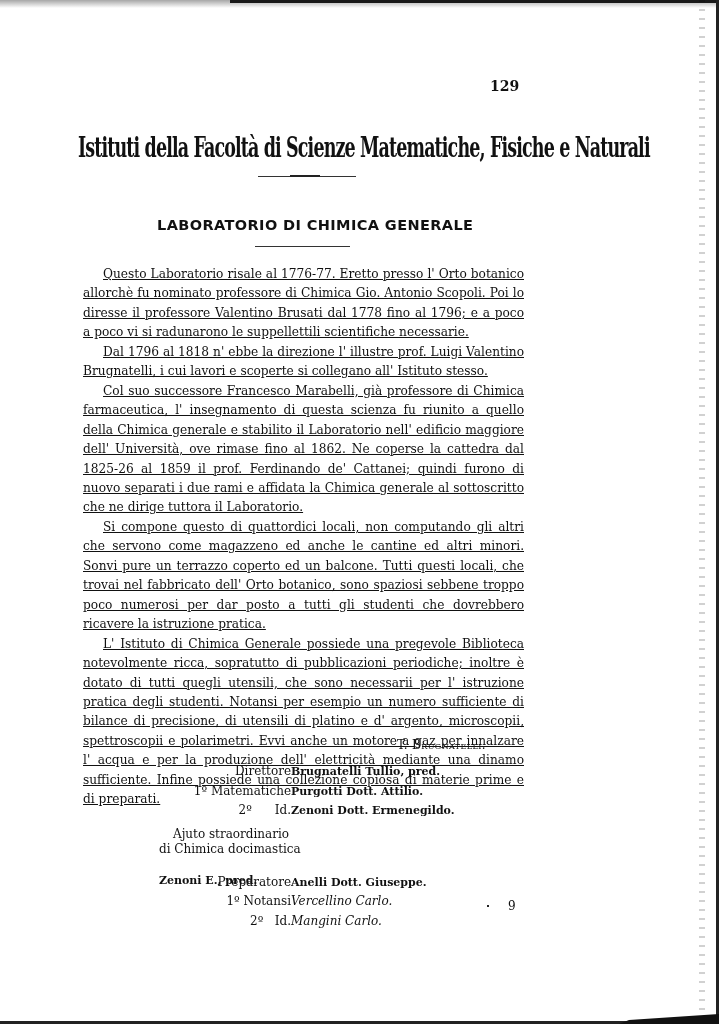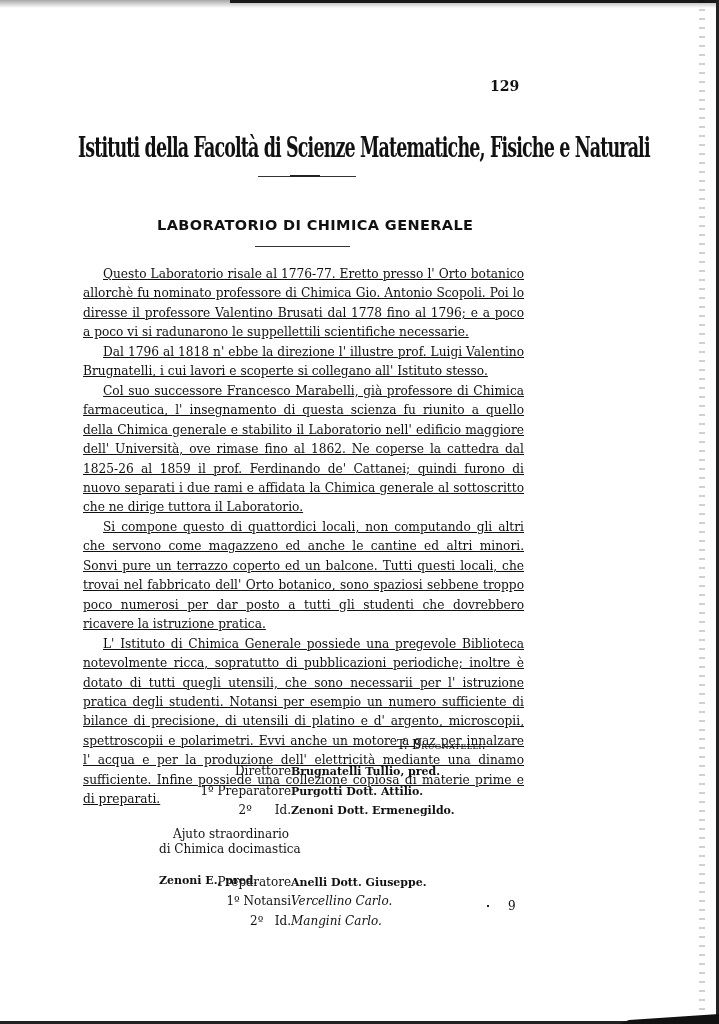--- a/index.html
+++ b/index.html
@@ -119,21 +119,21 @@
 </div>
 
 <div class="signature">T. Brugnatelli.</div>
 
 <div class="staff">
   <div class="staff-row">
     <span class="staff-role">Direttore</span>
     <span class="staff-name bold">Brugnatelli Tullio, pred.</span>
   </div>
   <div class="staff-row">
-    <span class="staff-role">1º Preparatore</span>
+    <span class="staff-role">1º Matematiche</span>
     <span class="staff-name bold">Purgotti Dott. Attilio.</span>
   </div>
   <div class="staff-row">
     <span class="staff-role" style="white-space:pre">2º      Id.</span>
     <span class="staff-name bold">Zenoni Dott. Ermenegildo.</span>
   </div>
   <div class="staff-row tall" style="margin-top:4px">
     <span class="staff-role" style="white-space:pre;width:130px">Ajuto straordinario
 di Chimica docimastica</span>
     <span class="staff-name bold">Zenoni E., pred.</span>

